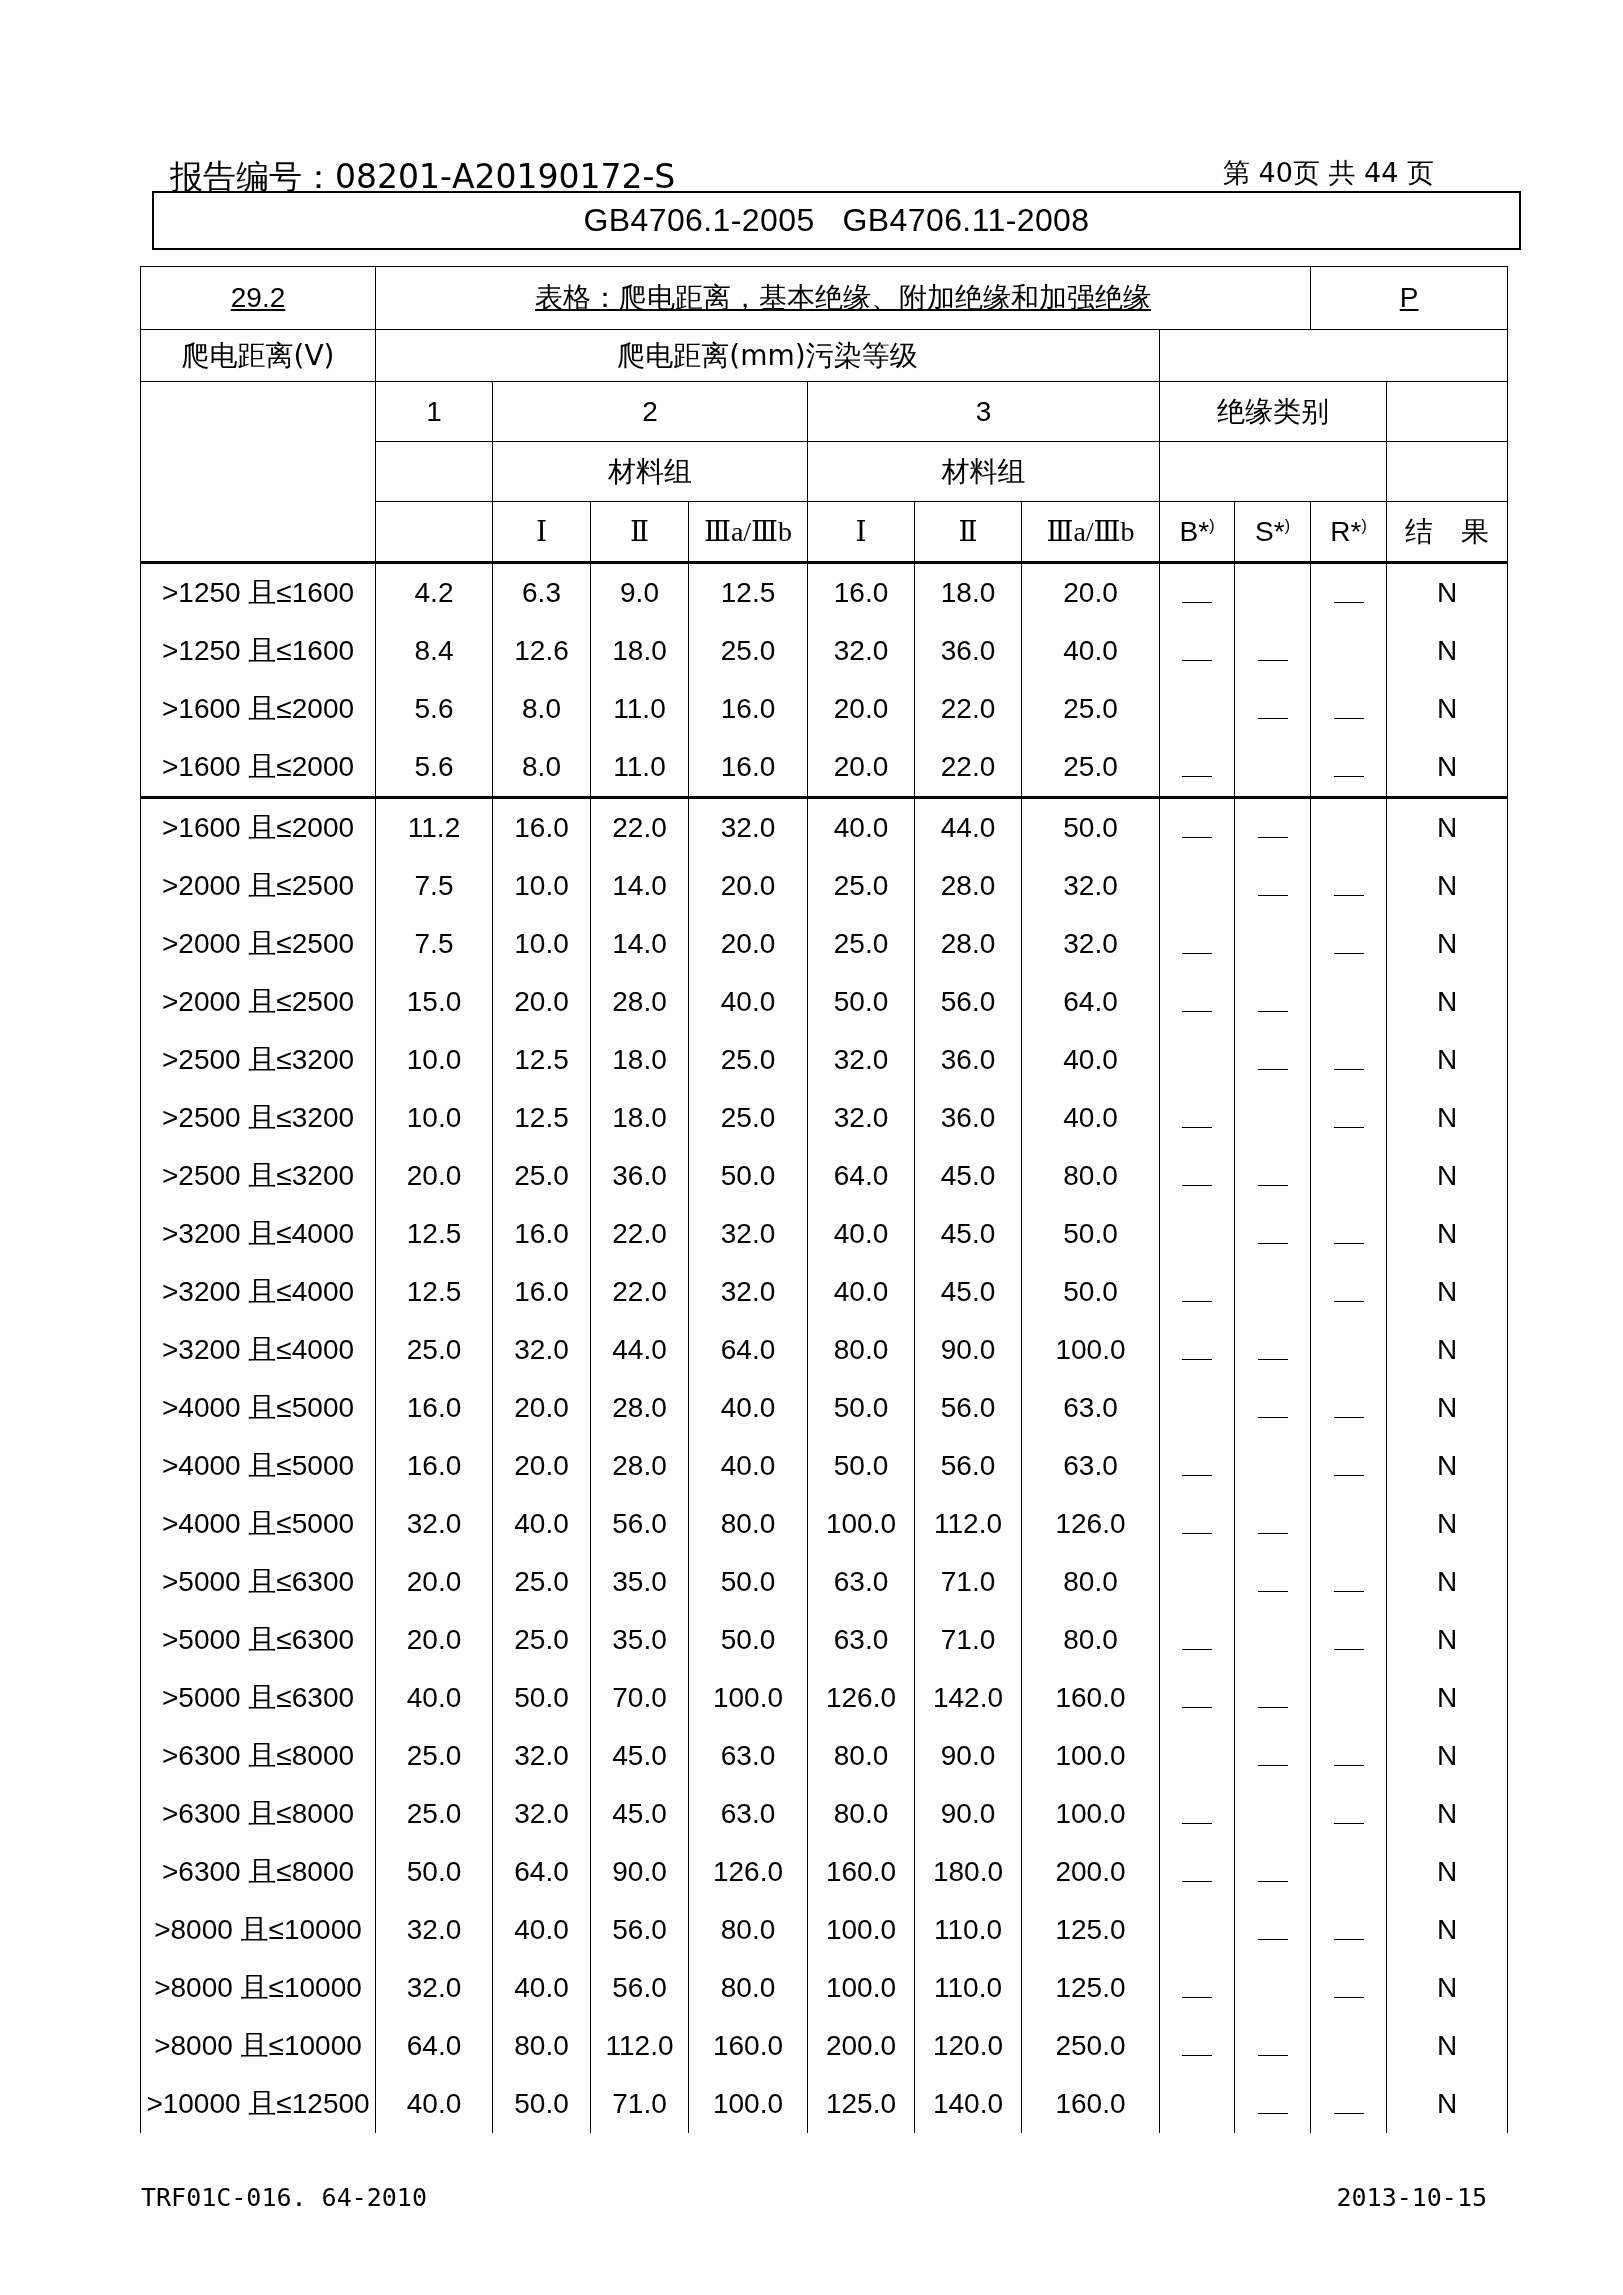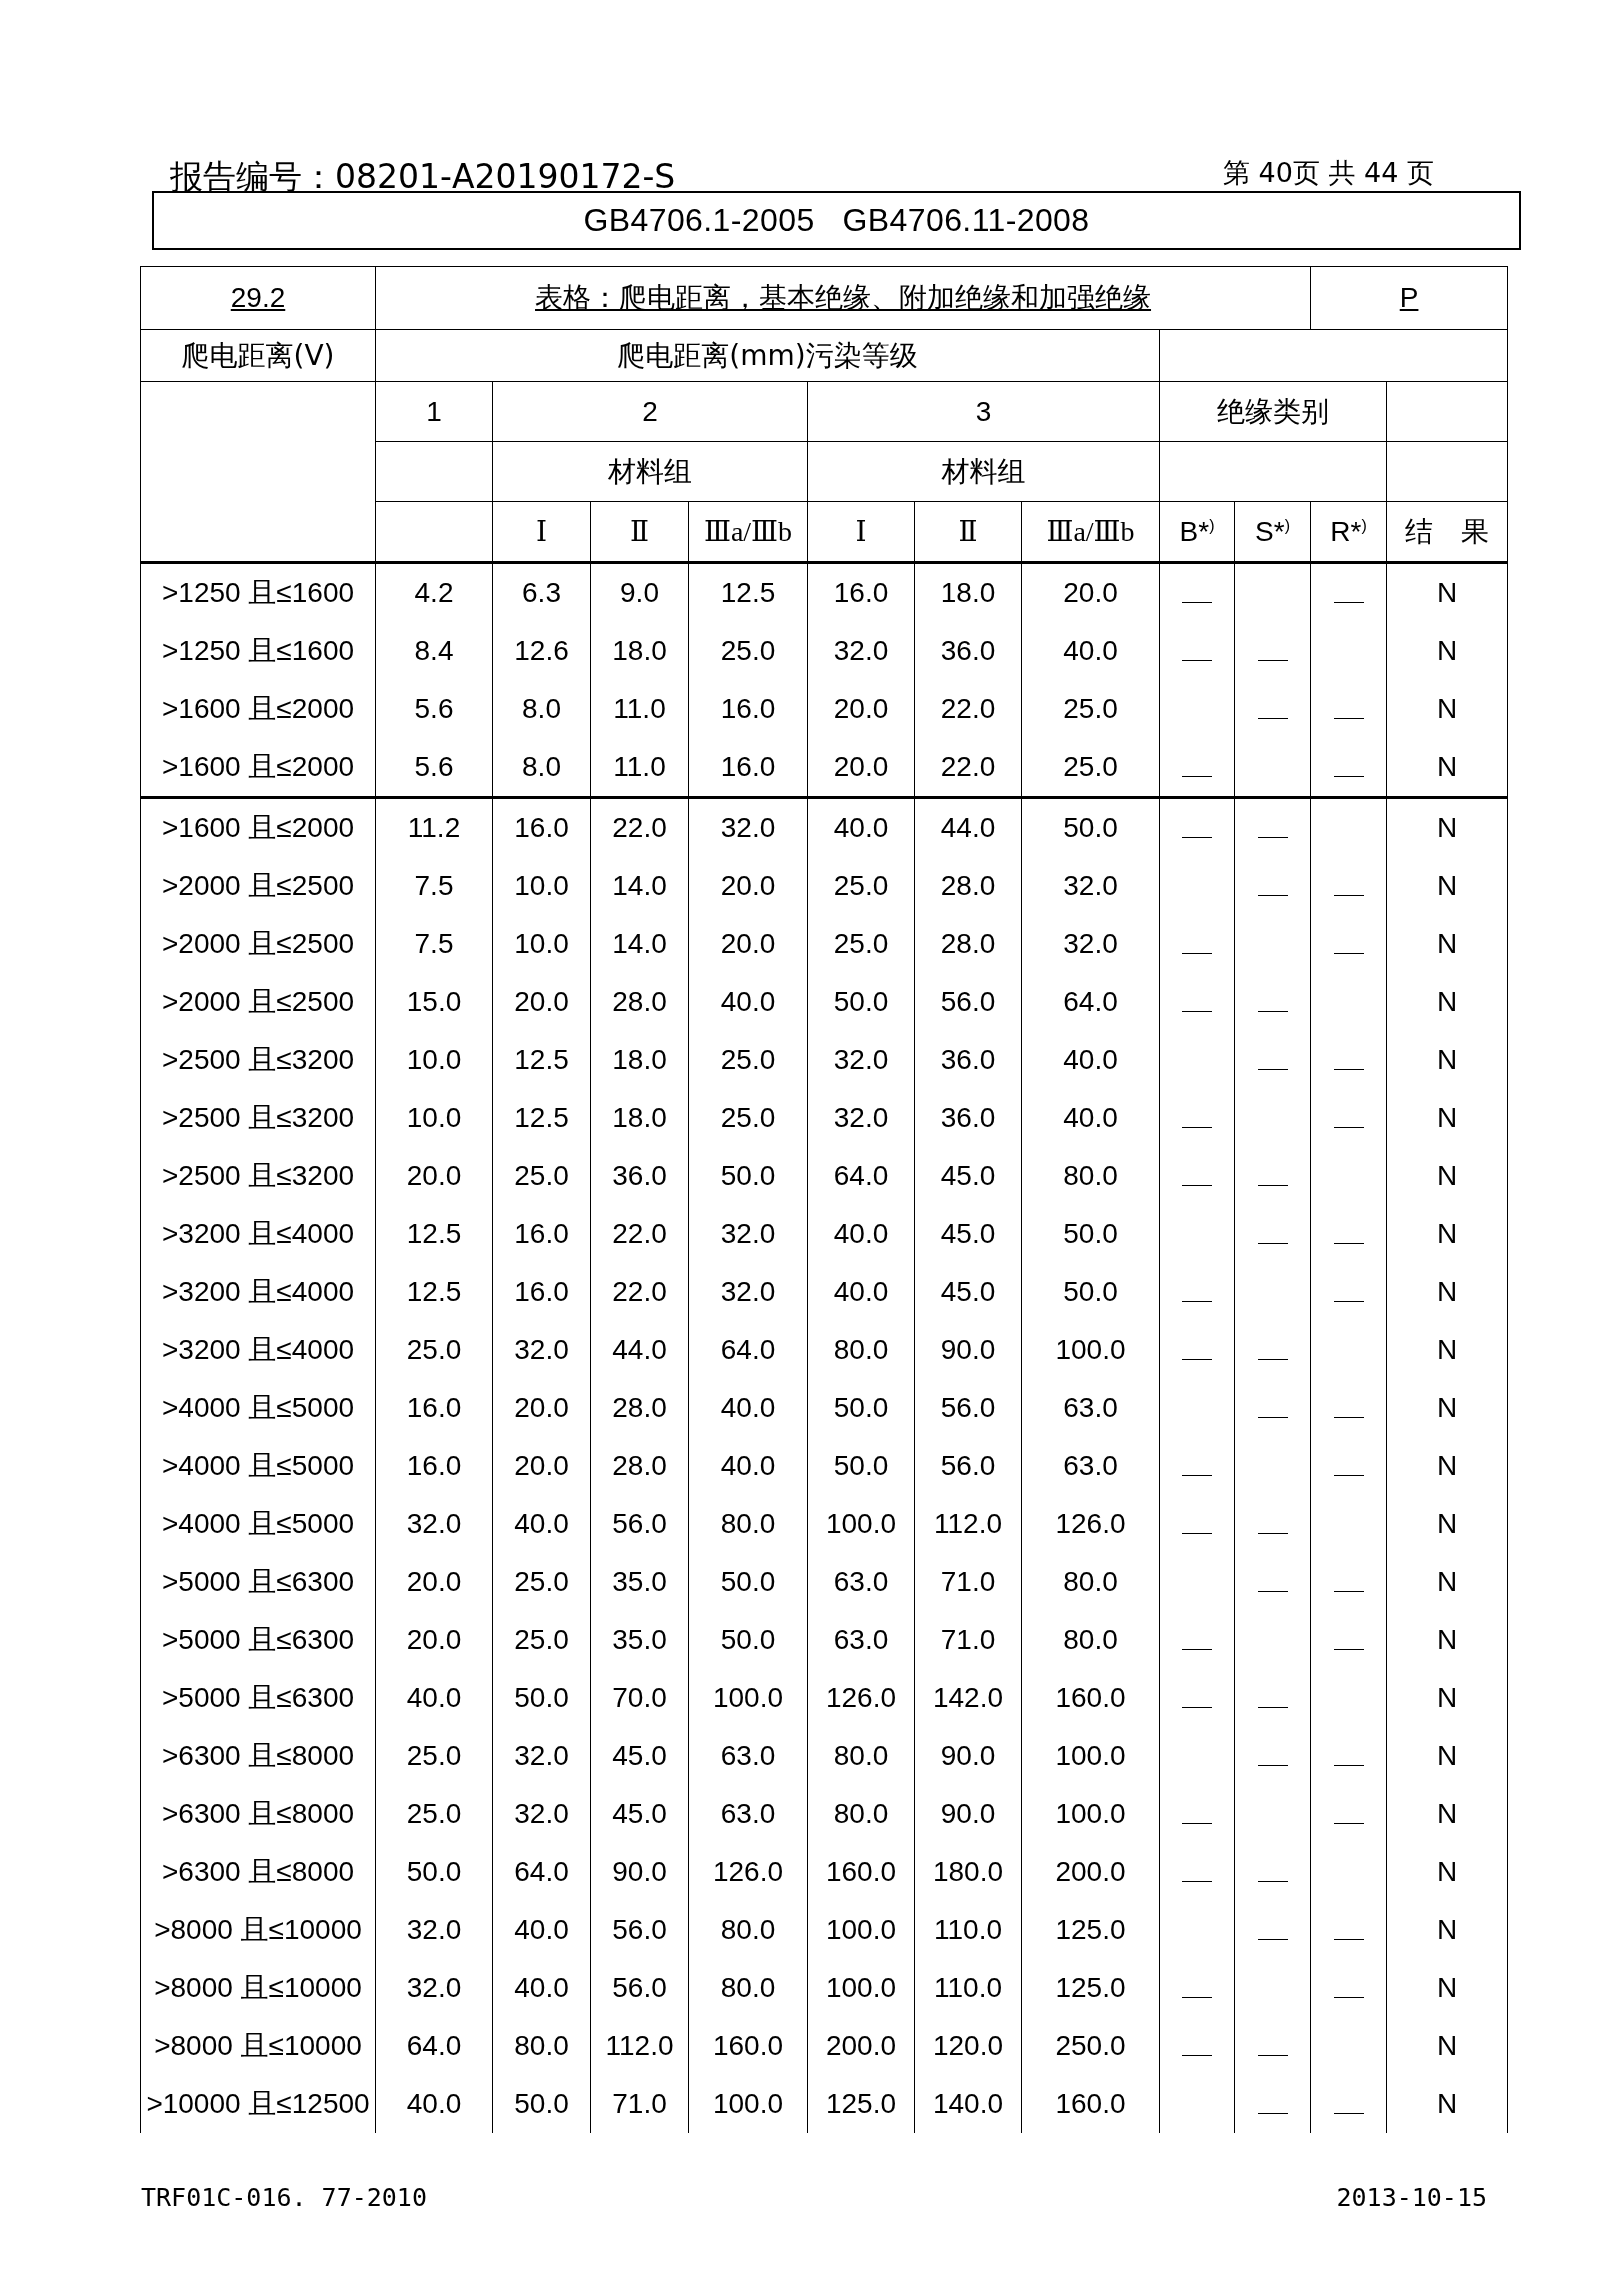--- a/index.html
+++ b/index.html
@@ -469,15 +469,15 @@
         <td>140.0</td>
         <td>160.0</td>
         <td></td>
         <td><span class="dash"></span></td>
         <td><span class="dash"></span></td>
         <td>N</td>
       </tr>
     </tbody>
 </table>
 
-<div class="footer footer-left">TRF01C-016. 77-2010</div>
+<div class="footer footer-left">TRF01C-016. 64-2010</div>
 <div class="footer footer-right">2013-10-15</div>
 
 
 </body></html>

